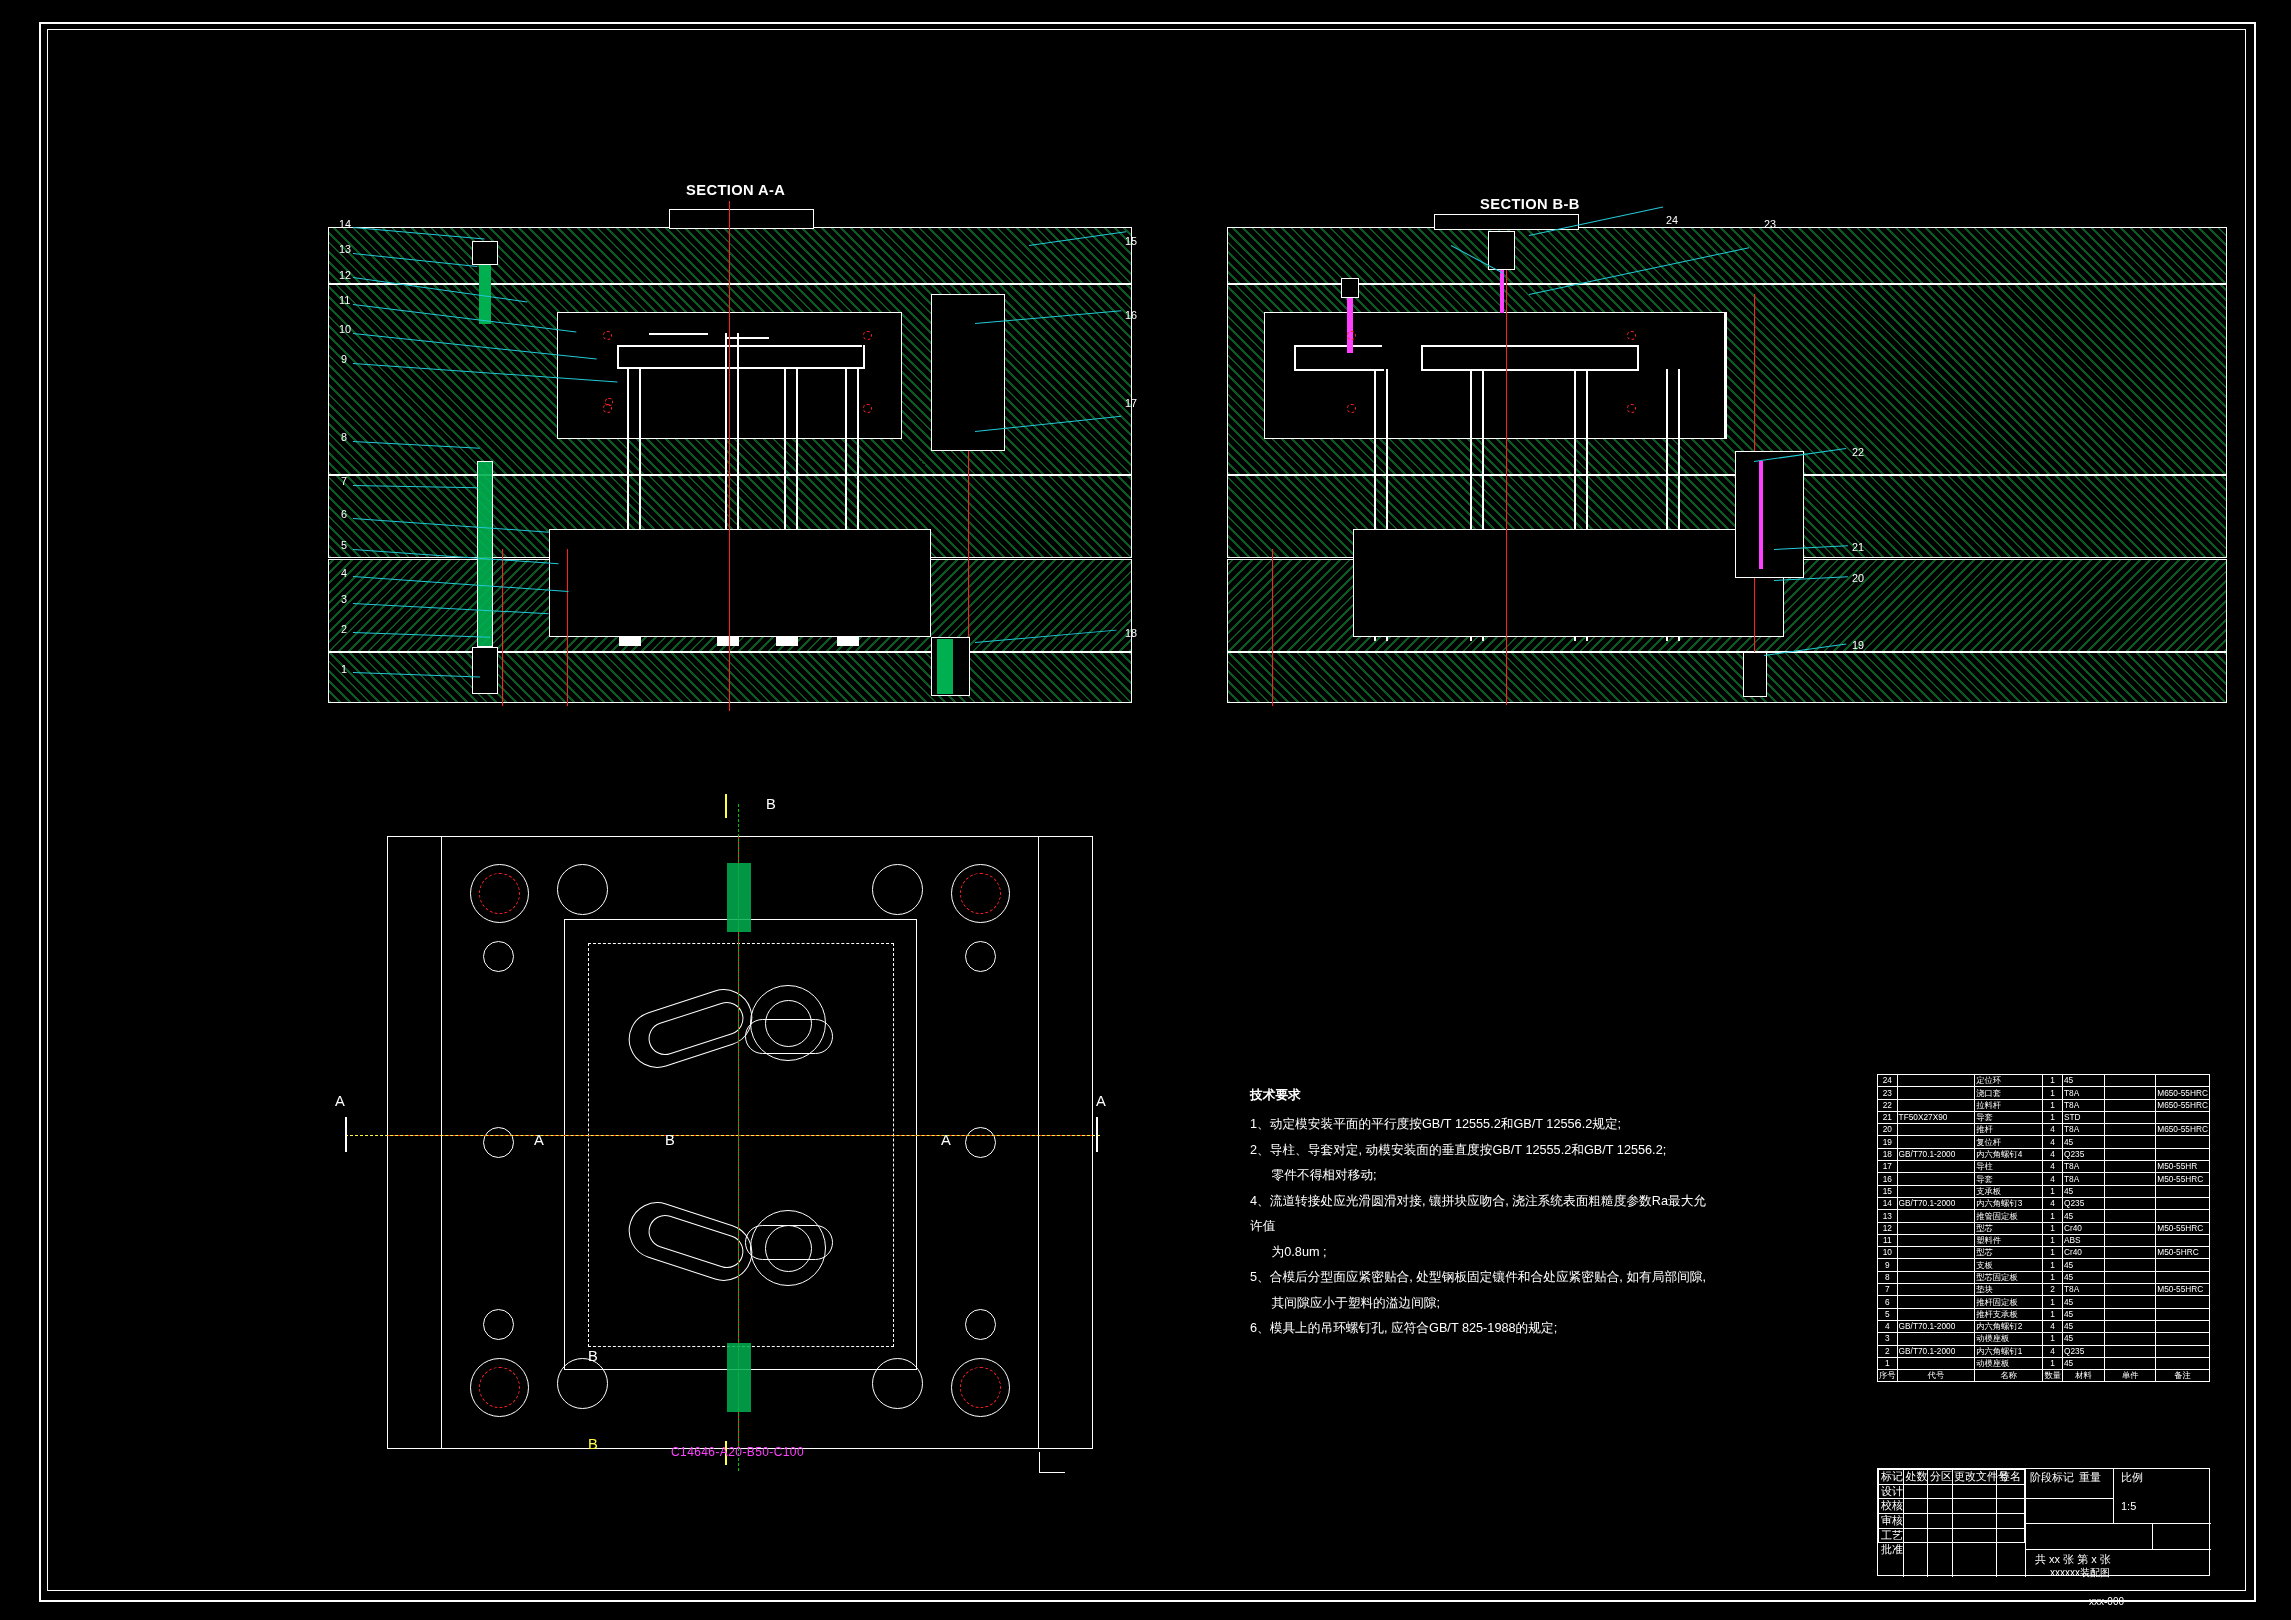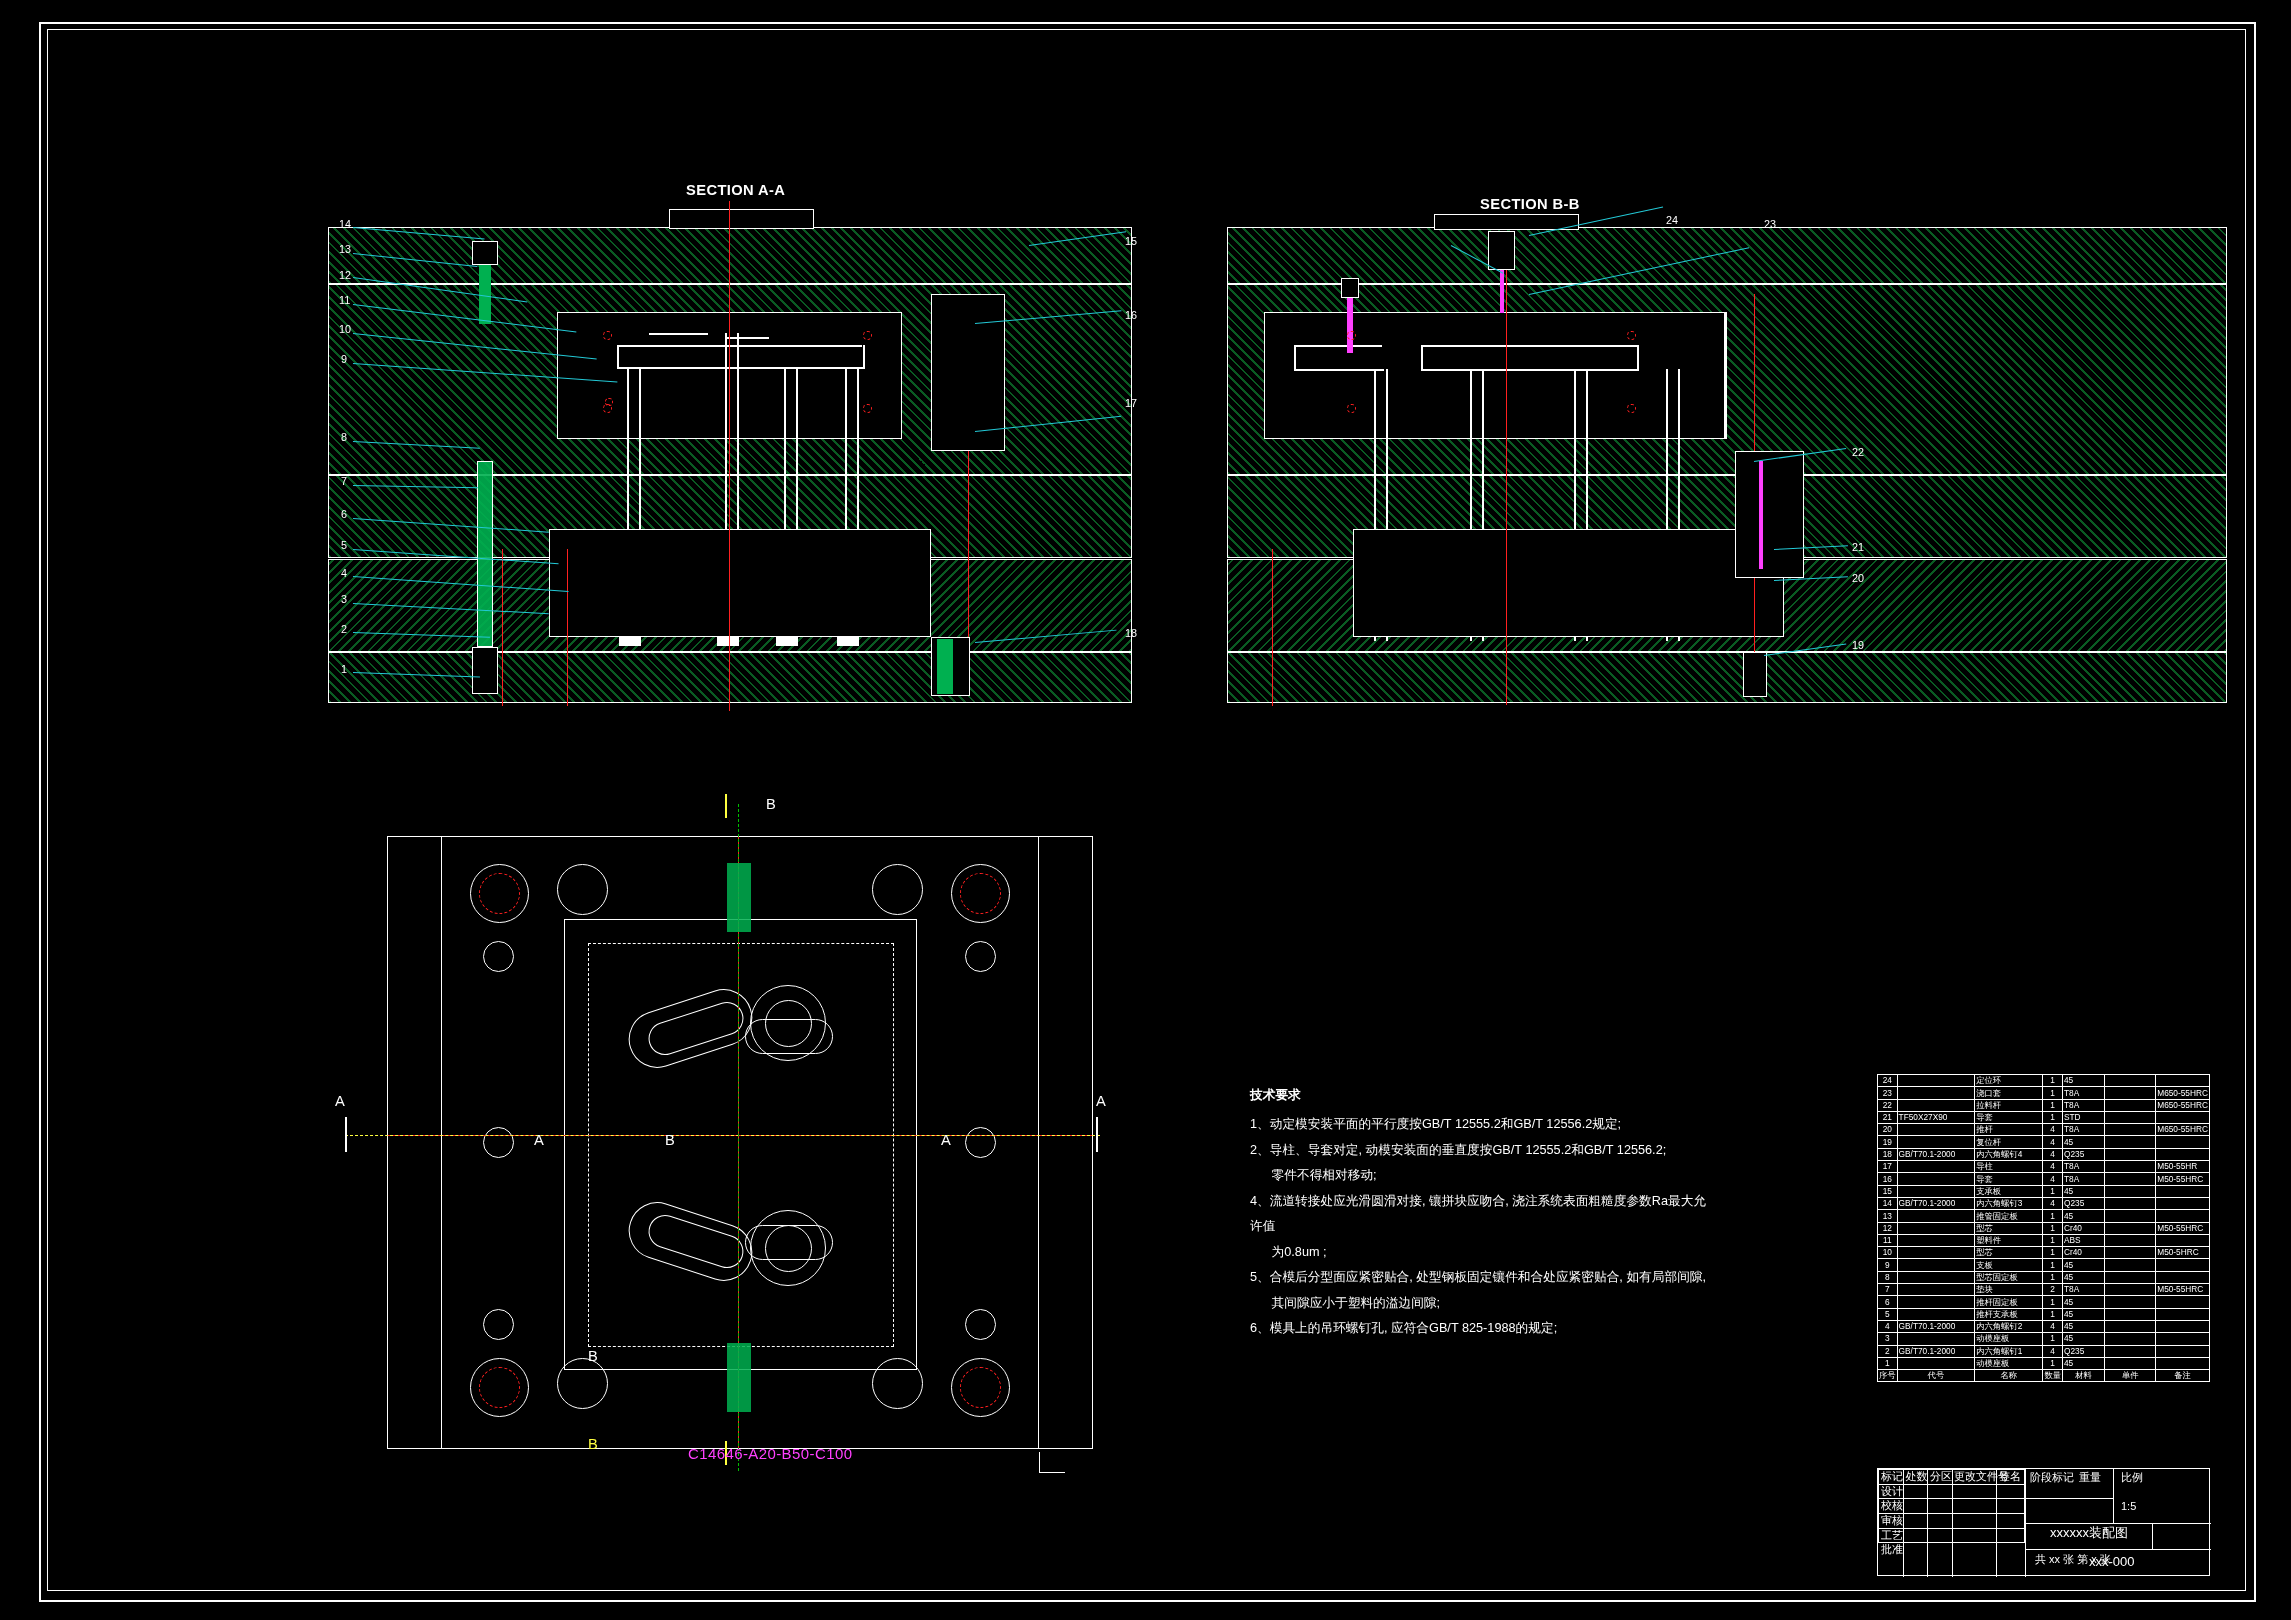--- a/index.html
+++ b/index.html
@@ -45,21 +45,21 @@
   .c3{width:15.7px;text-align:center}
   .c4{width:47px;}
   .c5{width:61px;}
   .c6{width:39px;}
 
   
   #title-block{position:absolute;left:1877px;top:1468px;width:333px;height:108px;border:1px solid #fff;box-sizing:border-box;}
   #title-block div{position:absolute;box-sizing:border-box;font-size:7.8px;color:#fff;}
   .tb-c{border:1px solid #fff;}
   .tbtxt{position:absolute;font-size:11px;line-height:9.8px;white-space:nowrap;}
-  .tbbig{font-size:13px;}
+  .tbbig{font-size:10px;margin-top:40px;}
 
   .corner{position:absolute;right:1227px;bottom:147px;width:25.5px;height:19.6px;
           border-left:1px solid #fff;border-bottom:1px solid #fff;}
 </style>
 </head>
 <body>
 
 <div class="frame"></div>
 <div class="frame2"></div>
 
@@ -274,21 +274,21 @@
 
 <div class="lbl" style="left:335px;top:1093px;font-size:14.7px;">A</div>
 <div class="lbl" style="left:1096px;top:1093px;font-size:14.7px;">A</div>
 <div class="lbl" style="left:534px;top:1132px;font-size:14.7px;">A</div>
 <div class="lbl" style="left:941px;top:1132px;font-size:14.7px;">A</div>
 <div class="lbl" style="left:766px;top:796px;font-size:14.7px;color:#fff">B</div>
 <div class="lbl" style="left:588px;top:1436px;font-size:14.7px;color:#ffff40">B</div>
 <div class="lbl" style="left:665px;top:1132px;font-size:14.7px;">B</div>
 <div class="lbl" style="left:588px;top:1348px;font-size:14.7px;">B</div>
 
-<div class="lbl" style="left:688px;top:1445px;font-size:15px;color:#ff40ff;">C14646-A20-B50-C100</div>
+<div class="lbl" style="left:671px;top:1445px;font-size:12px;color:#ff40ff;">C14646-A20-B50-C100</div>
 
 <div class="corner"></div>
 
 <div id="tech">
   <p class="t-title">技术要求</p>
   <p>1、动定模安装平面的平行度按GB/T 12555.2和GB/T 12556.2规定;</p>
   <p>2、导柱、导套对定, 动模安装面的垂直度按GB/T 12555.2和GB/T 12556.2;</p>
   <p class="ind">零件不得相对移动;</p>
   <p>4、流道转接处应光滑圆滑对接, 镶拼块应吻合, 浇注系统表面粗糙度参数Ra最大允许值</p>
   <p class="ind">为0.8um ;</p>

